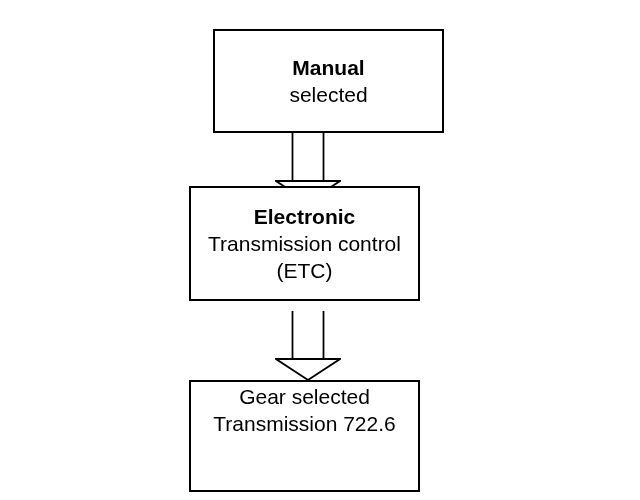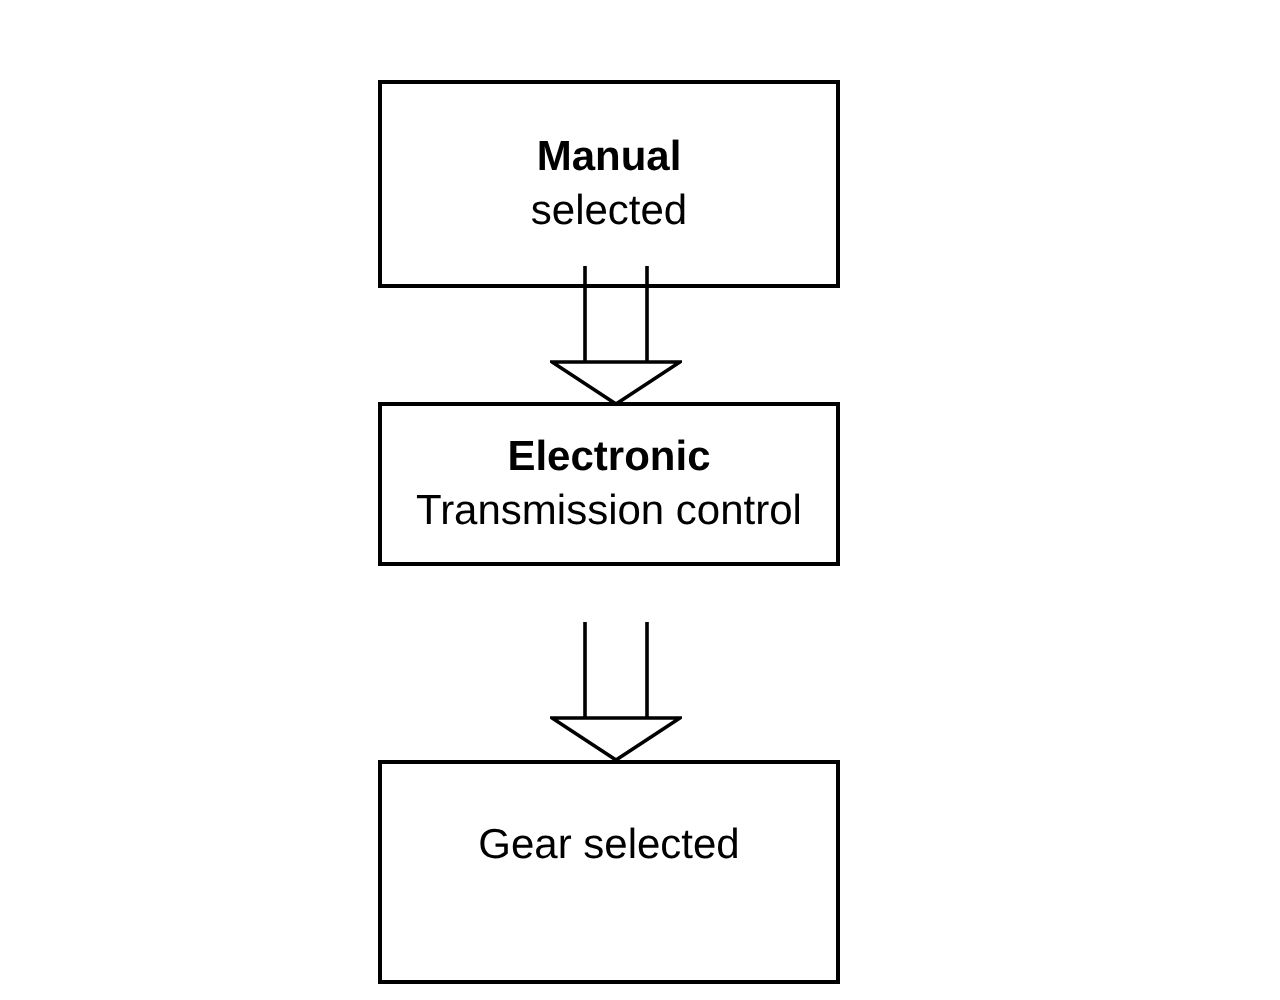--- a/index.html
+++ b/index.html
@@ -30,34 +30,35 @@
   }
   .node .line {
     font-size: 21px;
     line-height: 27px;
     white-space: nowrap;
   }
   .node .line.bold {
     font-weight: bold;
   }
   .node1 {
-    top: 40px;
+    top: 29px;
     height: 104px;
     justify-content: center;
+    margin-left: 24px;
   }
   .node2 {
-    top: 201px;
-    height: 82px;
+    top: 186px;
+    height: 115px;
     justify-content: center;
   }
   .node3 {
     top: 380px;
     height: 112px;
     justify-content: flex-start;
-    padding-top: 27px;
+    padding-top: 1px;
   }
   .arrow {
     position: absolute;
     left: 275px;
     width: 66px;
     height: 70px;
   }
   .arrow1 { top: 133px; }
   .arrow2 { top: 311px; }
 </style>
@@ -73,25 +74,27 @@
 
   <svg class="arrow arrow1" viewBox="0 0 66 70" aria-hidden="true">
     <line x1="17.5" y1="0" x2="17.5" y2="50" stroke="#000000" stroke-width="1.8"></line>
     <line x1="48.5" y1="0" x2="48.5" y2="50" stroke="#000000" stroke-width="1.8"></line>
     <polygon points="1,48 65,48 33,69" fill="#ffffff" stroke="#000000" stroke-width="1.8" stroke-linejoin="miter"></polygon>
   </svg>
 
   <div class="node node2">
     <div class="line bold">Electronic</div>
     <div class="line">Transmission control</div>
+    <div class="line">(ETC)</div>
   </div>
 
   <svg class="arrow arrow2" viewBox="0 0 66 70" aria-hidden="true">
     <line x1="17.5" y1="0" x2="17.5" y2="50" stroke="#000000" stroke-width="1.8"></line>
     <line x1="48.5" y1="0" x2="48.5" y2="50" stroke="#000000" stroke-width="1.8"></line>
     <polygon points="1,48 65,48 33,69" fill="#ffffff" stroke="#000000" stroke-width="1.8" stroke-linejoin="miter"></polygon>
   </svg>
 
   <div class="node node3">
     <div class="line">Gear selected</div>
+    <div class="line">Transmission 722.6</div>
   </div>
 
 </div>
 
 </body></html>

